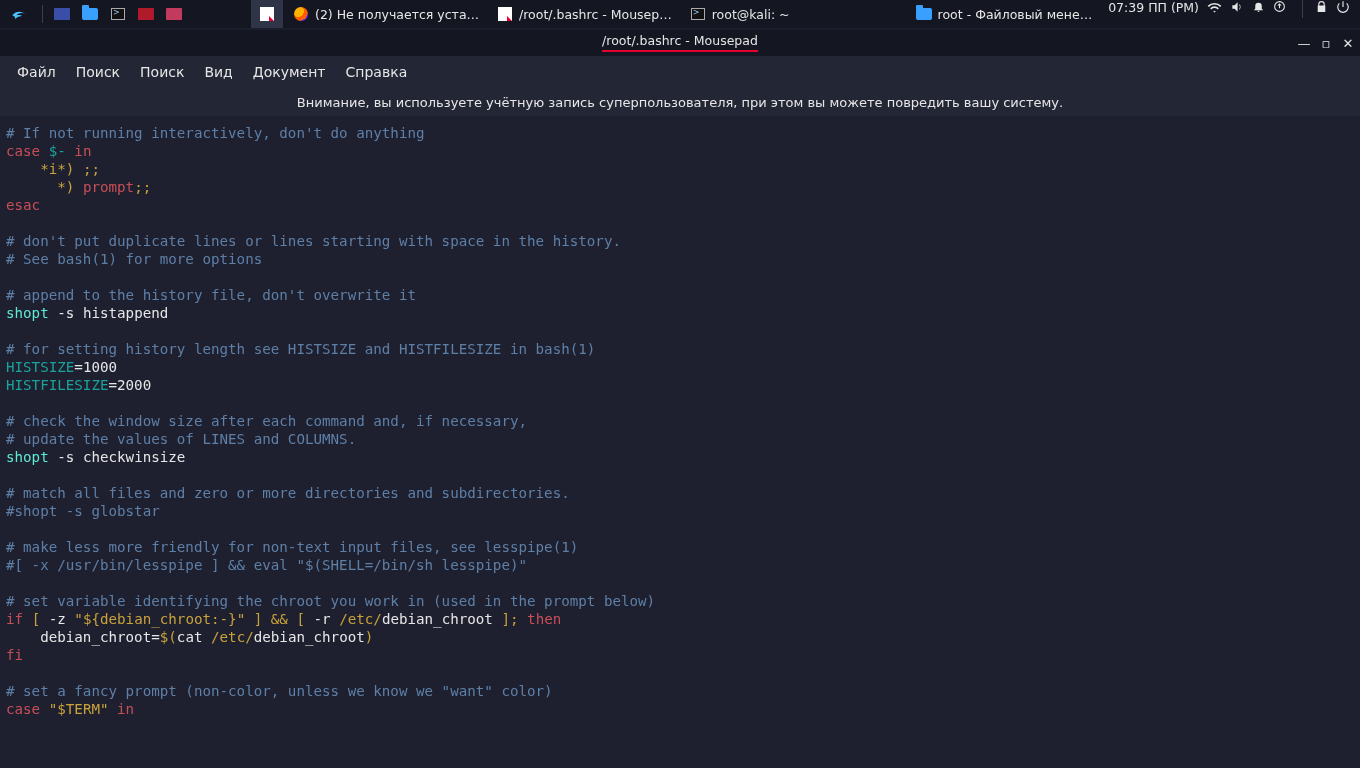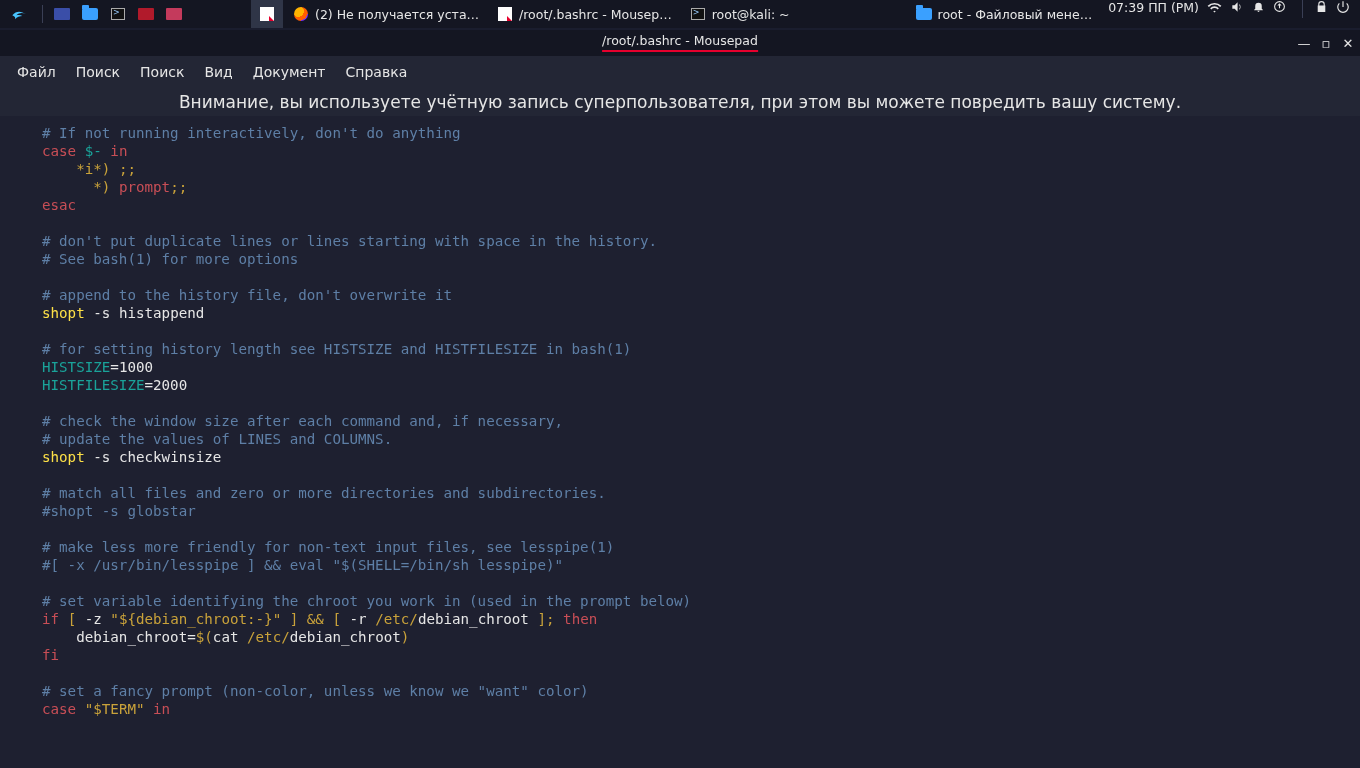--- a/index.html
+++ b/index.html
@@ -18,28 +18,28 @@
 
   
   .window { position: absolute; left: 0; top: 30px; width: 1360px; height: 738px; background: #232635; display: flex; flex-direction: column; }
   .titlebar { height: 26px; background: #141622; display: flex; align-items: center; color: #e6e6e6; font-size: 12.5px; position: relative; }
   .titlebar .title { position: absolute; left: 50%; transform: translateX(-50%); padding-bottom: 2px; }
   .titlebar .title::after { content:""; display:block; height:2px; background:#e6002d; margin-top:2px; }
   .titlebar .wbtns { position: absolute; right: 6px; display: flex; gap: 10px; }
   .titlebar .wbtn { width: 12px; height: 12px; display:flex; align-items:center; justify-content:center; font-size:13px; color:#e6e6e6; cursor:pointer; }
   .menubar { height: 32px; background: #232635; display: flex; align-items: center; gap: 20px; padding: 0 17px; font-size: 14px; color: #e6e6e6; }
   .menubar .mitem { cursor: pointer; }
-  .warn { height: 28px; background: #232635; display:flex; align-items:center; justify-content:center; font-size: 17px; color: #e6e6e6; }
+  .warn { height: 28px; background: #232635; display:flex; align-items:center; justify-content:center; font-size: 13px; color: #e6e6e6; }
   .editor { flex:1; background:#1e2030; padding: 8px 6px; font-family: "DejaVu Sans Mono","Consolas",monospace; font-size: 14.2px; line-height: 18px; overflow:hidden; }
-  .editor .ln { white-space: pre; margin-left: 36px; }
+  .editor .ln { white-space: pre; }
 
   
   .c-comment { color: #5e7fa6; }
   .c-kw { color: #c84e56; }        
-  .c-builtin { color: #fde047; }   
+  .c-builtin { color: #5eead4; }   
   .c-var { color: #1aa39a; }       
   .c-str { color: #c9a23a; }       
   .c-op  { color: #c9a23a; }       
   .c-path{ color: #c9a23a; }
   .c-word{ color: #e6e6e6; }
   .c-func{ color: #c9a23a; }
 
   
   .sq { width:16px; height:12px; border-radius:1px; display:inline-block; }
 

